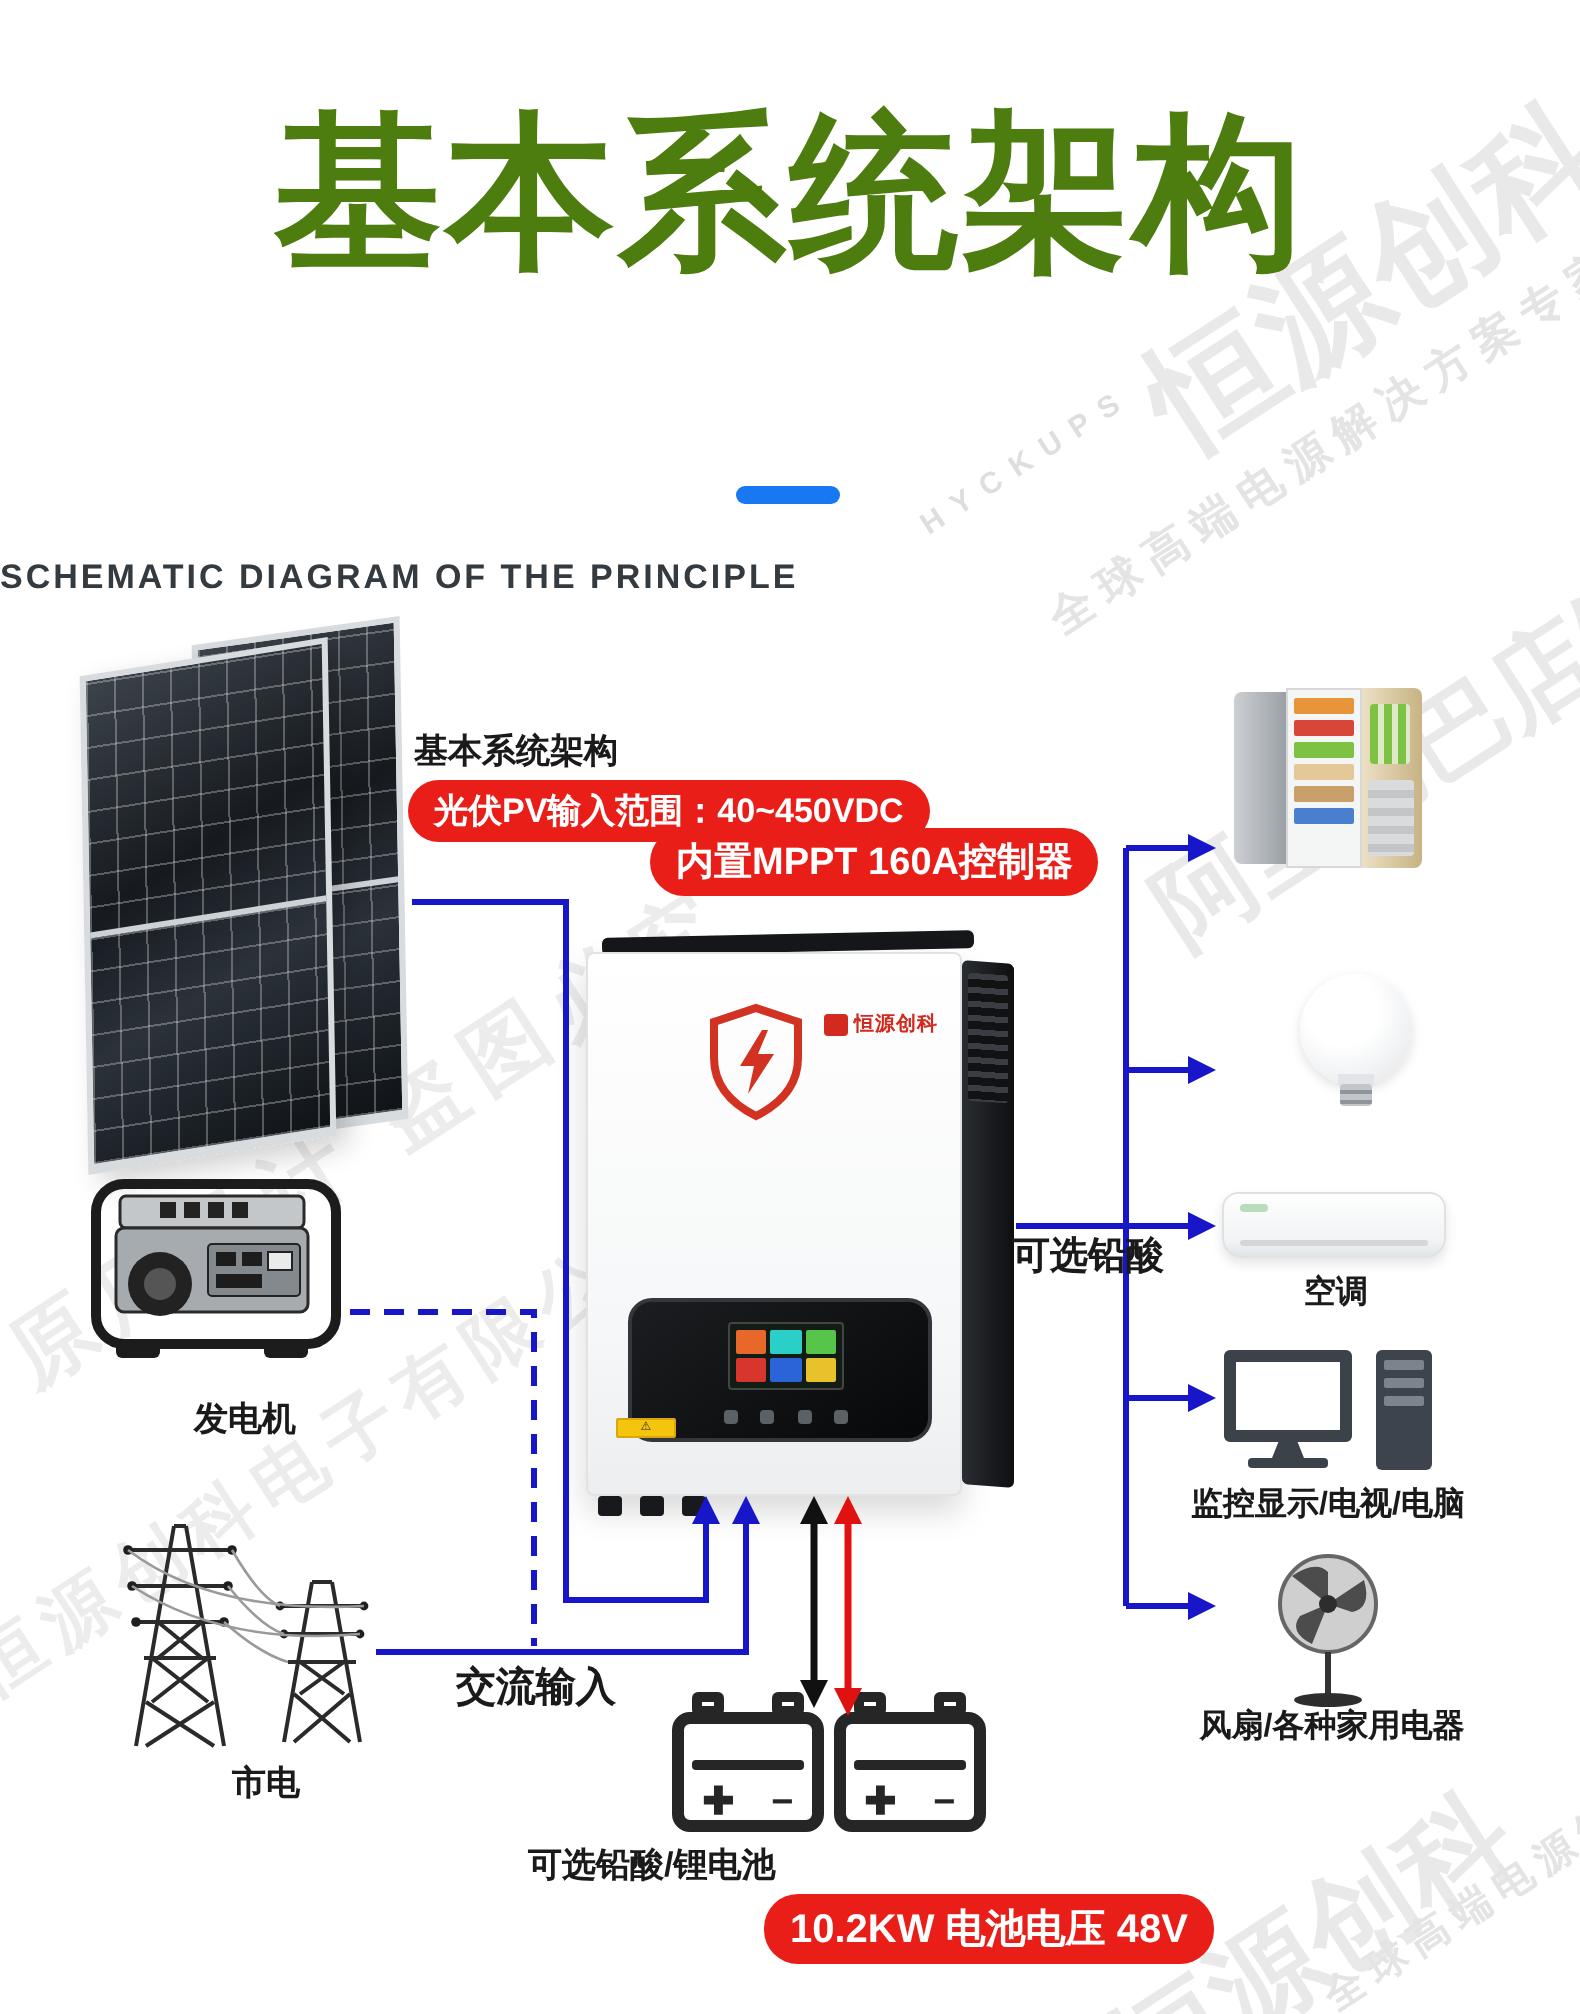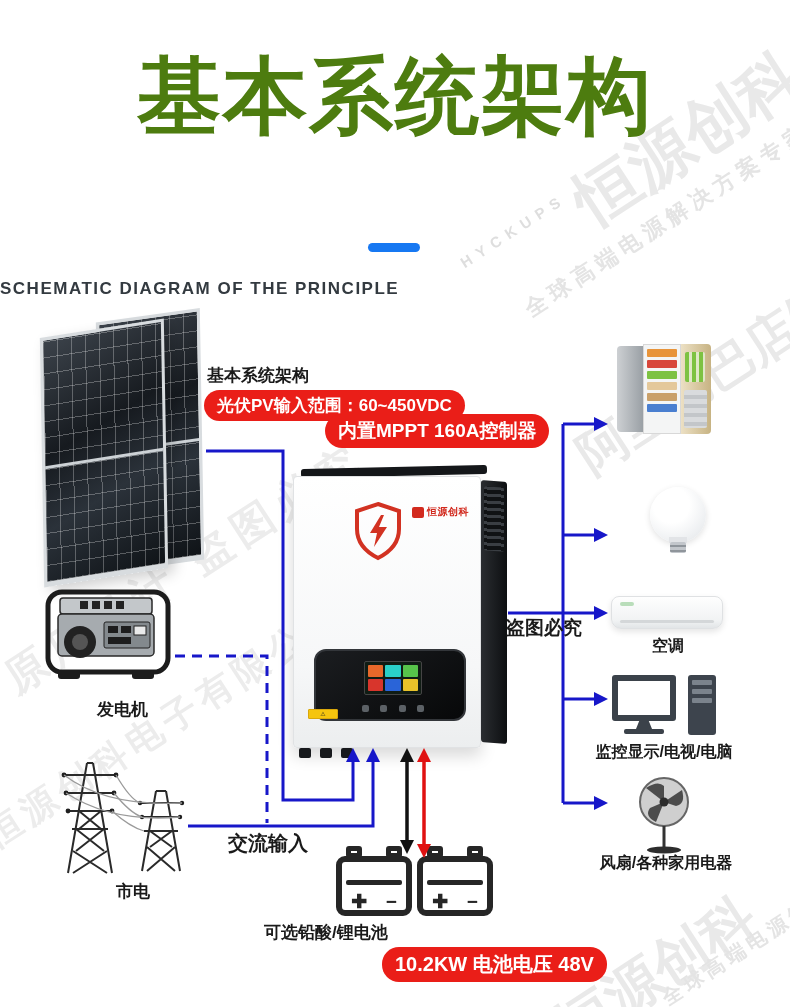--- a/index.html
+++ b/index.html
@@ -137,21 +137,21 @@
   <div class="subtitle-en">SCHEMATIC DIAGRAM OF THE PRINCIPLE</div>
 
   <div class="panel panel-back">
       <div class="divider"></div>
     </div>
   <div class="panel panel-front">
       <div class="divider"></div>
     </div>
 
   <div class="lbl solar-label">基本系统架构</div>
-  <div class="pill pill-pv">光伏PV输入范围：60~450VDC</div>
+  <div class="pill pill-pv">光伏PV输入范围：40~450VDC</div>
   <div class="pill pill-mppt">内置MPPT 160A控制器</div>
 
   <div class="inverter">
     <div class="inv-topbar"></div>
     <div class="inv-body">
       <div class="inv-shield">
         <svg width="52" height="60" viewBox="0 0 52 60">
           <path d="M26 3 L47 10 V28 C47 42 38 51 26 57 C14 51 5 42 5 28 V10 Z" fill="none" stroke="#d23222" stroke-width="4"></path>
           <polygon points="29,14 18,32 25,32 22,46 35,26 27,26 32,14" fill="#d23222"></polygon>
         </svg>
@@ -336,21 +336,21 @@
 
     <path d="M407,762 V840" fill="none" stroke="#111111" stroke-width="3.5"></path>
     <polygon points="400,762 414,762 407,748" fill="#111111"></polygon>
     <polygon points="400,840 414,840 407,854" fill="#111111"></polygon>
 
     <path d="M424,762 V844" fill="none" stroke="#e01111" stroke-width="3.5"></path>
     <polygon points="417,762 431,762 424,748" fill="#e01111"></polygon>
     <polygon points="417,844 431,844 424,858" fill="#e01111"></polygon>
   </svg>
 
-  <div class="lbl ac-out">盗图必究</div>
+  <div class="lbl ac-out">可选铅酸</div>
   <div class="lbl ac-in">交流输入</div>
   <div class="lbl gen-label">发电机</div>
   <div class="lbl grid-label">市电</div>
   <div class="lbl bat-label">可选铅酸/锂电池</div>
   <div class="pill pill-b10">10.2KW 电池电压 48V</div>
 
   <div class="load-label ll-ac">空调</div>
   <div class="load-label ll-pc">监控显示/电视/电脑</div>
   <div class="load-label ll-fan">风扇/各种家用电器</div>
 

